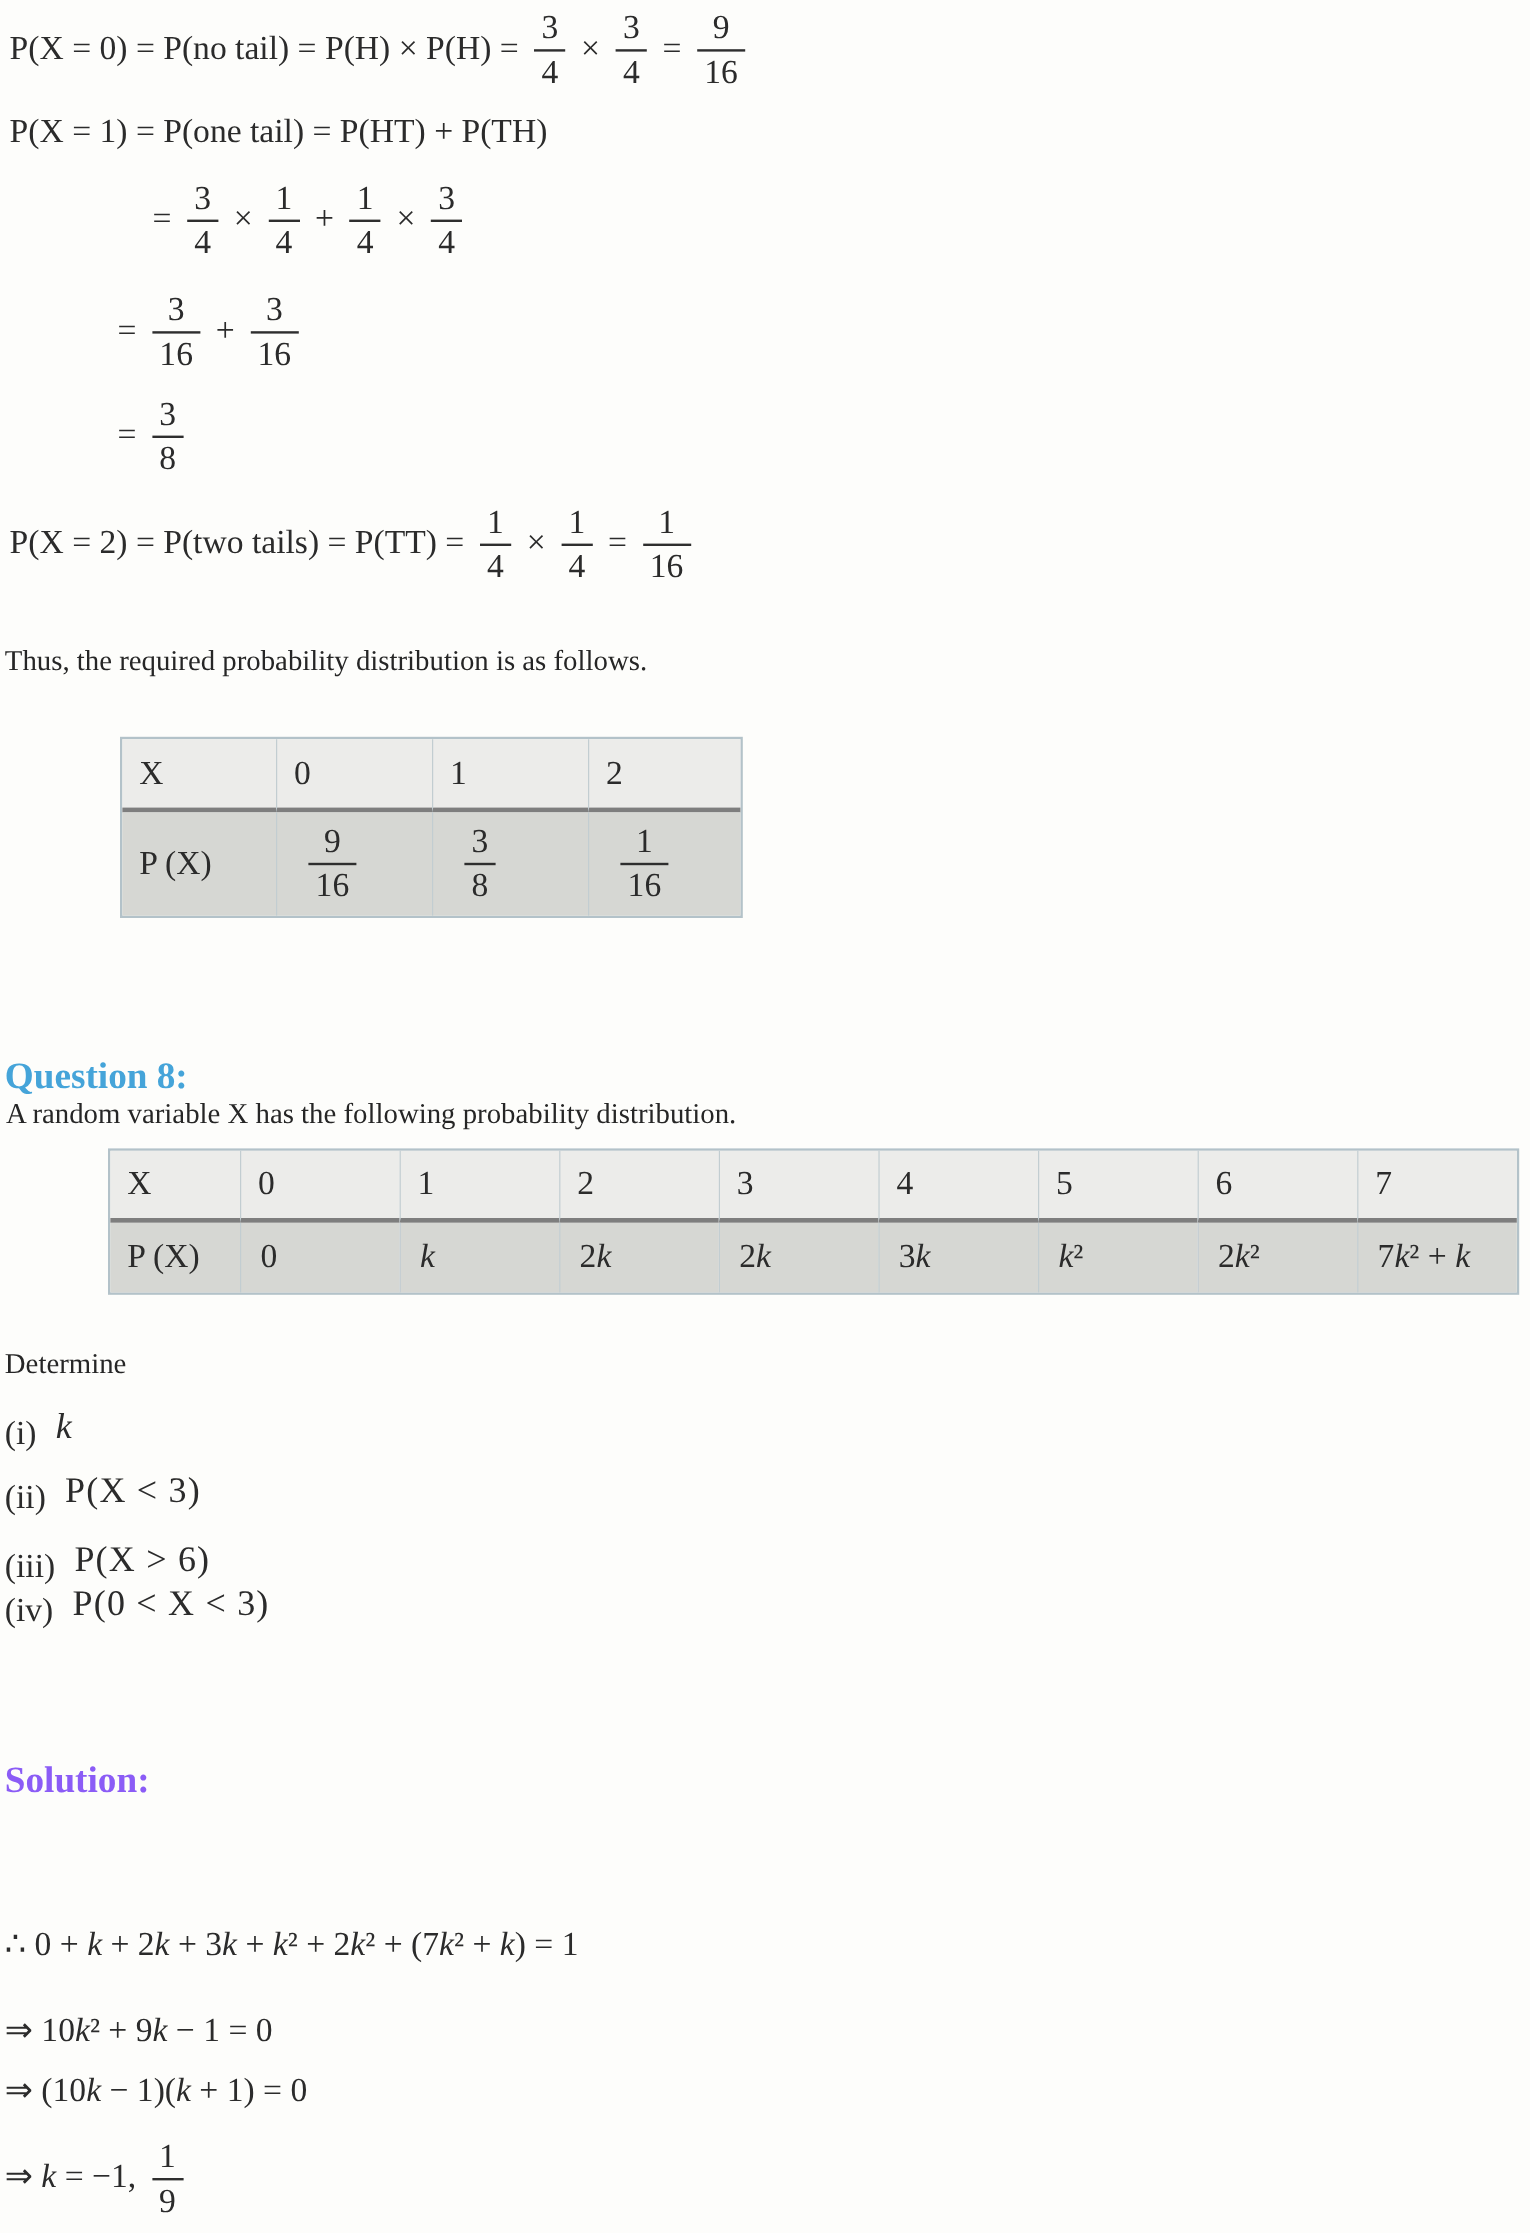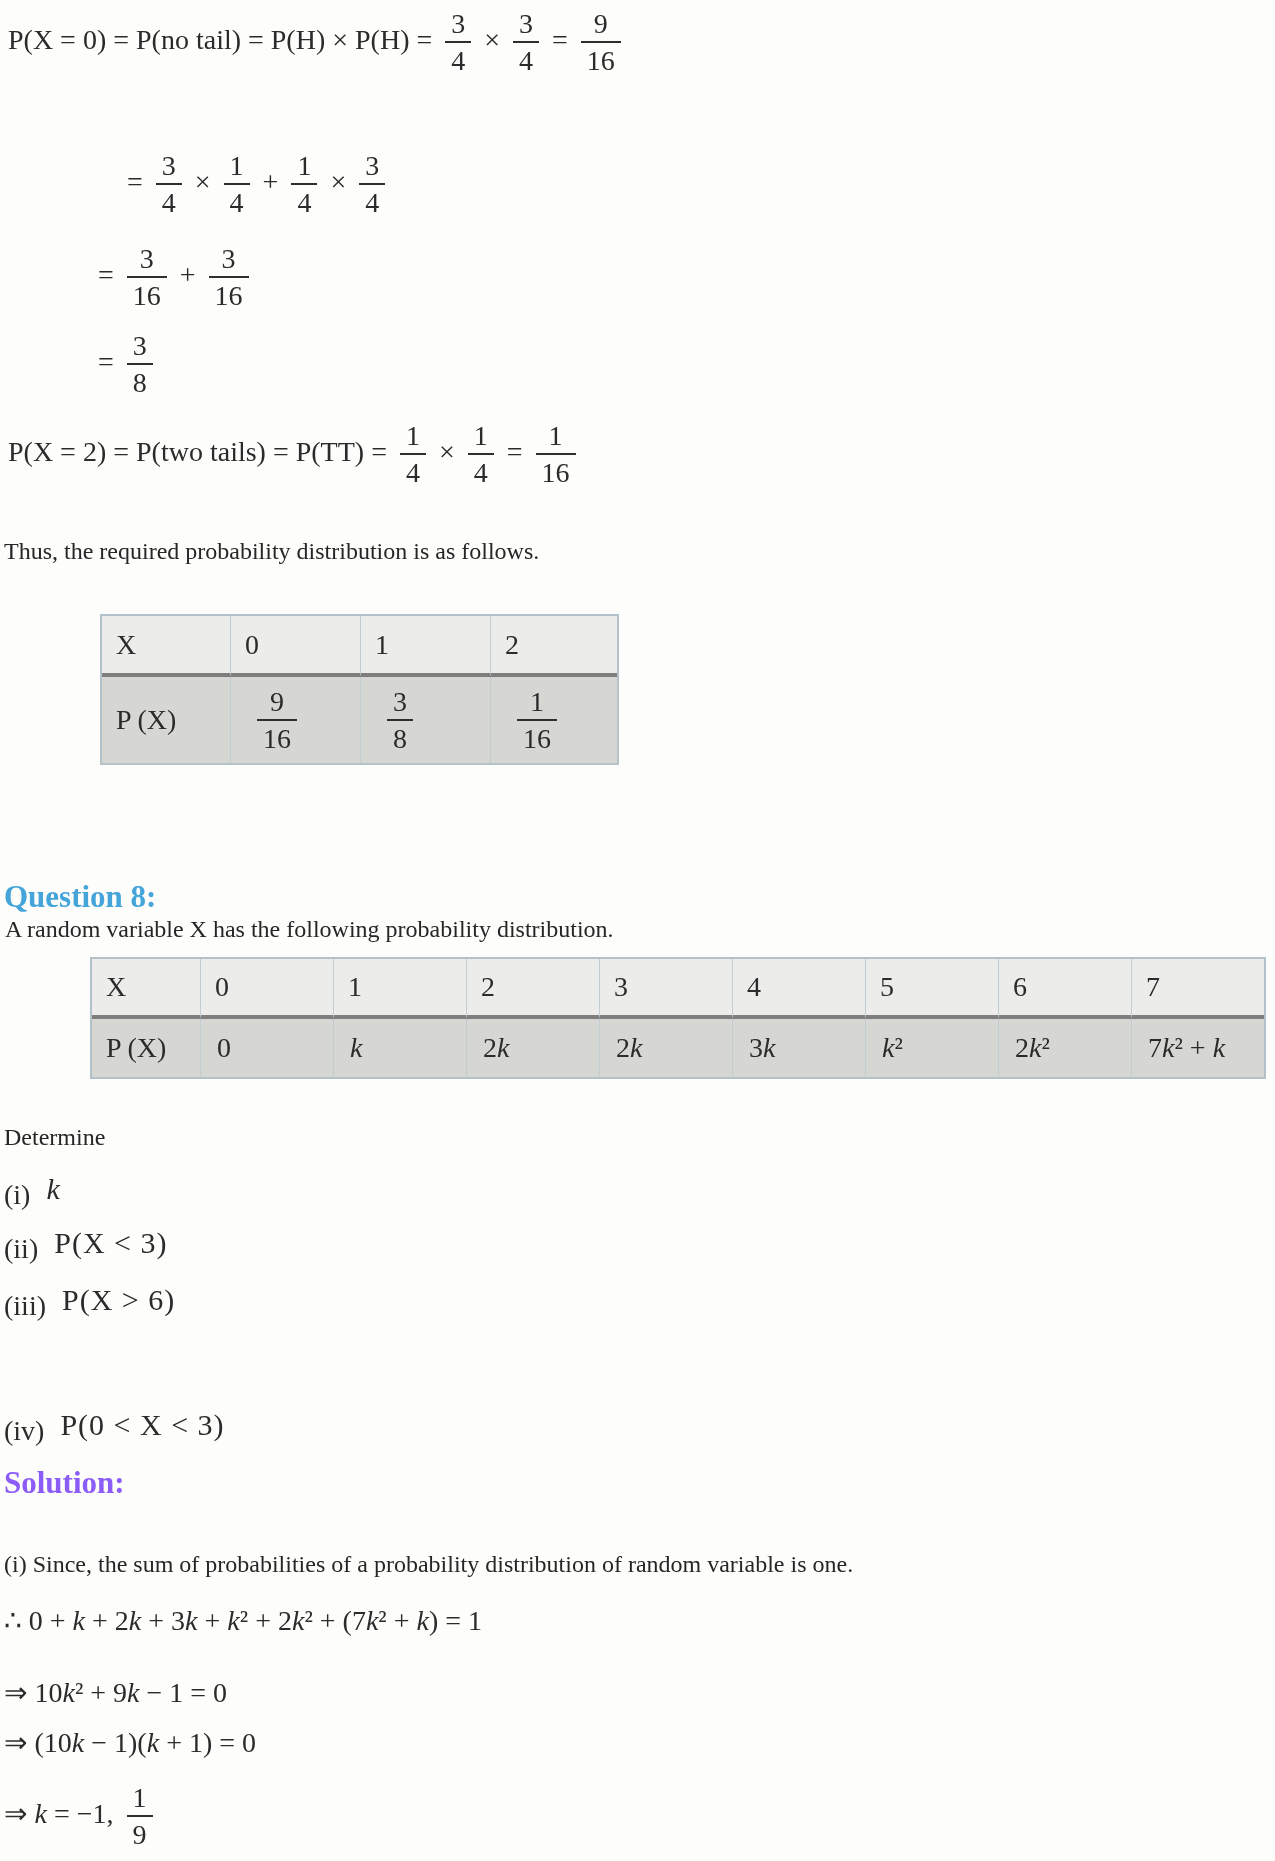--- a/index.html
+++ b/index.html
@@ -94,20 +94,21 @@
   }
   .item .roman { margin-right:16px; padding-top:7px; }
   .item .imath { font-size:30px; letter-spacing:1px; }
 </style>
 </head>
 <body>
 
 <div class="page">
 
   <div class="eq abs" style="top:8px;left:8px">P(X = 0) = P(no tail) = P(H) × P(H) = <span class="frac"><span class="num">3</span><span class="den">4</span></span> × <span class="frac"><span class="num">3</span><span class="den">4</span></span> = <span class="frac"><span class="num">9</span><span class="den">16</span></span></div>
+  <div class="eq abs" style="top:93px;left:8px">P(X = 1) = P(one tail) = P(HT) + P(TH)</div>
   <div class="eq abs" style="top:150px;left:127px">= <span class="frac"><span class="num">3</span><span class="den">4</span></span> × <span class="frac"><span class="num">1</span><span class="den">4</span></span> + <span class="frac"><span class="num">1</span><span class="den">4</span></span> × <span class="frac"><span class="num">3</span><span class="den">4</span></span></div>
   <div class="eq abs" style="top:243px;left:98px">= <span class="frac"><span class="num">3</span><span class="den">16</span></span> + <span class="frac"><span class="num">3</span><span class="den">16</span></span></div>
   <div class="eq abs" style="top:330px;left:98px">= <span class="frac"><span class="num">3</span><span class="den">8</span></span></div>
   <div class="eq abs" style="top:420px;left:8px">P(X = 2) = P(two tails) = P(TT) = <span class="frac"><span class="num">1</span><span class="den">4</span></span> × <span class="frac"><span class="num">1</span><span class="den">4</span></span> = <span class="frac"><span class="num">1</span><span class="den">16</span></span></div>
 
   <div class="text-line abs" style="top:538px;left:4px">Thus, the required probability distribution is as follows.</div>
 
   <table class="ptable t1">
     <colgroup>
         <col style="width:128px">
@@ -179,26 +180,25 @@
     <span class="imath"><i>k</i></span>
   </div>
   <div class="item abs" style="top:1226px;left:4px">
     <span class="roman">(ii)</span>
     <span class="imath">P(X &lt; 3)</span>
   </div>
   <div class="item abs" style="top:1283px;left:4px">
     <span class="roman">(iii)</span>
     <span class="imath">P(X &gt; 6)</span>
   </div>
-  <div class="item abs" style="top:1408px;left:4px">
+  <div class="item abs" style="top:1320px;left:4px">
     <span class="roman">(iv)</span>
     <span class="imath">P(0 &lt; X &lt; 3)</span>
   </div>
 
   <div class="heading s-heading abs" style="top:1453px;left:4px">Solution:</div>
-  <div class="text-line abs" style="top:1551px;left:4px">(i) Since, the sum of probabilities of a probability distribution of random variable is one.</div>
 
   <div class="eq abs" style="top:1604px;left:4px">∴ 0 + <i>k</i> + 2<i>k</i> + 3<i>k</i> + <i>k</i>² + 2<i>k</i>² + (7<i>k</i>² + <i>k</i>) = 1</div>
   <div class="eq abs" style="top:1676px;left:4px">⇒ 10<i>k</i>² + 9<i>k</i> − 1 = 0</div>
   <div class="eq abs" style="top:1726px;left:4px">⇒ (10<i>k</i> − 1)(<i>k</i> + 1) = 0</div>
   <div class="eq abs" style="top:1782px;left:4px">⇒ <i>k</i> = −1, <span class="frac"><span class="num">1</span><span class="den">9</span></span></div>
 
 </div>
 
 </body></html>

